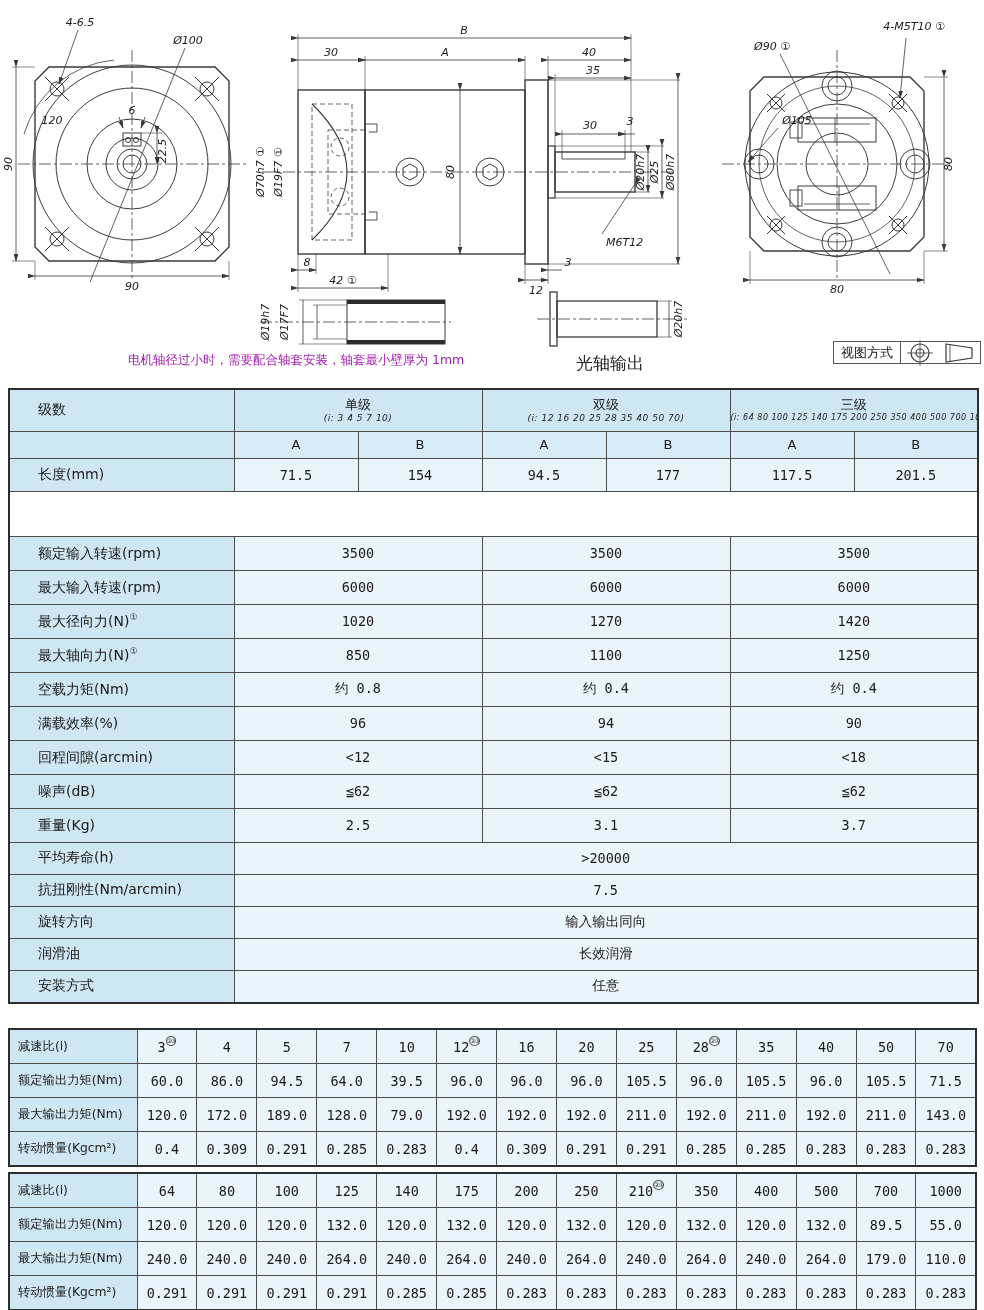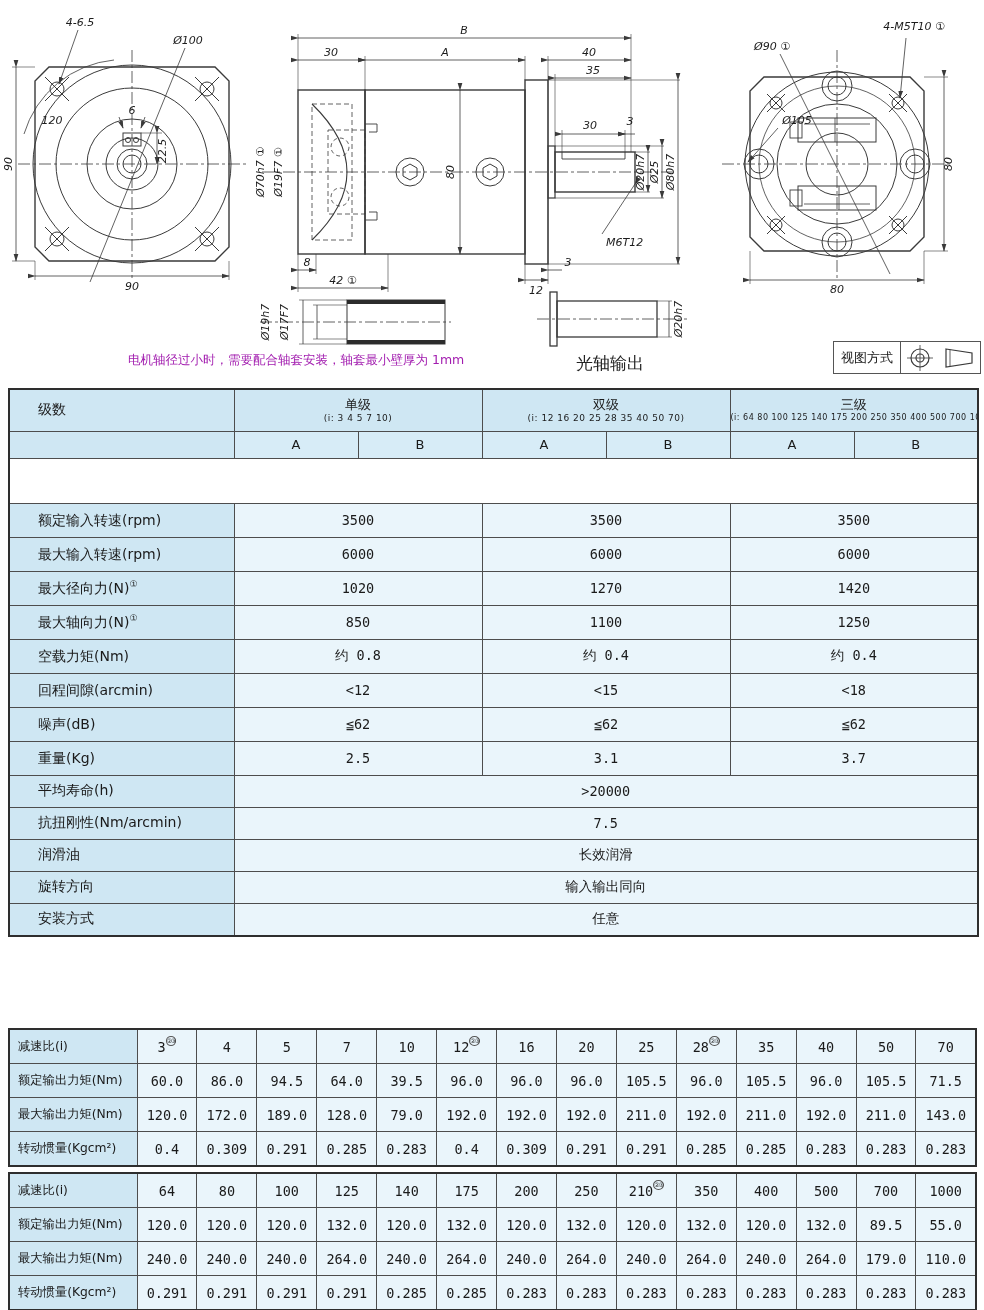--- a/index.html
+++ b/index.html
@@ -8,33 +8,33 @@
   .abs{position:absolute;}
   svg{position:absolute;overflow:visible;}
   svg text{fill:#1c1c1c;font-family:"DejaVu Sans",sans-serif;font-style:italic;font-size:11px;}
   table{border-collapse:collapse;table-layout:fixed;}
   .spec,.ratio{width:969px;border:2px solid #2e2e2e;padding-left:8px;}
   .spec td,.ratio td{border:1px solid #4d4d4d;text-align:center;overflow:hidden;padding:0;}
   .lbl{background:#cfe7f3;text-align:left !important;padding-left:28px !important;font-size:14px;}
   .val{background:#eaf5fb;font-family:"DejaVu Sans Mono","DejaVu Sans",monospace;font-size:13.5px;}
   .hdr{background:#cfe7f3;}
   .hdr-name{font-size:13px;line-height:15px;text-align:center;}
-  .hdr-ratios{font-size:9px;letter-spacing:0.5px;line-height:12px;white-space:nowrap;}
+  .hdr-ratios{font-size:9px;letter-spacing:0.5px;line-height:12px;white-space:nowrap;font-style:italic;}
   .subcol{background:#d7ecf7;font-size:13px;}
   .spacer{background:#ffffff;height:44px;}
   .r1{height:42px;}.r2 td{height:26px;}.r3 td{height:32px;}
   .rg td{height:33px;margin-top:43px;}.rf td{height:31px;}
   .ratio .lbl{padding-left:8px !important;font-size:12.3px;white-space:nowrap;}
   .ratio td{height:33px;}
   sup.fn{font-size:9px;font-family:"DejaVu Sans",sans-serif;}
   .mk{font-size:6px;vertical-align:super;letter-spacing:-1px;border:1px solid #555;border-radius:50%;
       display:inline-block;line-height:7px;height:8px;min-width:8px;transform:translateY(-3px);}
   .note-text{font-size:12.5px;color:#a21caf;white-space:nowrap;}
   .caption{font-size:17px;color:#222;}
-  .viewbox{display:flex;border:1.5px solid #555;height:33px;box-sizing:border-box;background:#fff;}
+  .viewbox{display:flex;border:1.5px solid #555;height:23px;box-sizing:border-box;background:#fff;}
   .viewbox .vlab{width:66px;border-right:1.5px solid #555;display:flex;align-items:center;
       justify-content:center;font-size:13px;}
   .viewbox .vsym{flex:1;display:flex;align-items:center;justify-content:center;position:relative;}
 </style>
 </head>
 <body>
 
 <div class="page">
 
   <svg class="abs" style="left:2px;top:14px" width="255" height="282" viewBox="0 0 255 282">
@@ -335,20 +335,29 @@
     </tr>
     <tr class="r2">
       <td class="lbl"></td>
       <td class="subcol">A</td>
       <td class="subcol">B</td>
       <td class="subcol">A</td>
       <td class="subcol">B</td>
       <td class="subcol">A</td>
       <td class="subcol">B</td>
     </tr>
+    <tr class="r3">
+      <td class="lbl">长度(mm)</td>
+      <td class="val">71.5</td>
+      <td class="val">154</td>
+      <td class="val">94.5</td>
+      <td class="val">177</td>
+      <td class="val">117.5</td>
+      <td class="val">201.5</td>
+    </tr>
     <tr>
           <td class="spacer" colspan="7"></td>
         </tr>
 
     <tr class="rg">
       <td class="lbl"><span>额定输入转速(rpm)</span><sup class="fn"></sup></td>
       <td class="val" colspan="2">3500</td>
       <td class="val" colspan="2">3500</td>
       <td class="val" colspan="2">3500</td>
     </tr>
@@ -370,20 +379,26 @@
       <td class="val" colspan="2">1100</td>
       <td class="val" colspan="2">1250</td>
     </tr>
     <tr class="rg">
       <td class="lbl"><span>空载力矩(Nm)</span><sup class="fn"></sup></td>
       <td class="val" colspan="2">约 0.8</td>
       <td class="val" colspan="2">约 0.4</td>
       <td class="val" colspan="2">约 0.4</td>
     </tr>
     <tr class="rg">
+      <td class="lbl"><span>满载效率(%)</span><sup class="fn"></sup></td>
+      <td class="val" colspan="2">96</td>
+      <td class="val" colspan="2">94</td>
+      <td class="val" colspan="2">90</td>
+    </tr>
+    <tr class="rg">
       <td class="lbl"><span>回程间隙(arcmin)</span><sup class="fn"></sup></td>
       <td class="val" colspan="2">&lt;12</td>
       <td class="val" colspan="2">&lt;15</td>
       <td class="val" colspan="2">&lt;18</td>
     </tr>
     <tr class="rg">
       <td class="lbl"><span>噪声(dB)</span><sup class="fn"></sup></td>
       <td class="val" colspan="2">≦62</td>
       <td class="val" colspan="2">≦62</td>
       <td class="val" colspan="2">≦62</td>
@@ -397,26 +412,26 @@
 
     <tr class="rf">
       <td class="lbl">平均寿命(h)</td>
       <td class="val" colspan="6">&gt;20000</td>
     </tr>
     <tr class="rf">
       <td class="lbl">抗扭刚性(Nm/arcmin)</td>
       <td class="val" colspan="6">7.5</td>
     </tr>
     <tr class="rf">
+      <td class="lbl">旋转方向</td>
+      <td class="val" colspan="6">输入输出同向</td>
+    </tr>
+    <tr class="rf">
       <td class="lbl">润滑油</td>
       <td class="val" colspan="6">长效润滑</td>
-    </tr>
-    <tr class="rf">
-      <td class="lbl">旋转方向</td>
-      <td class="val" colspan="6">输入输出同向</td>
     </tr>
     <tr class="rf">
       <td class="lbl">安装方式</td>
       <td class="val" colspan="6">任意</td>
     </tr>
   </tbody>
     </table>
 
   <table class="ratio abs" style="left:8px;top:1028px">
     <colgroup>

